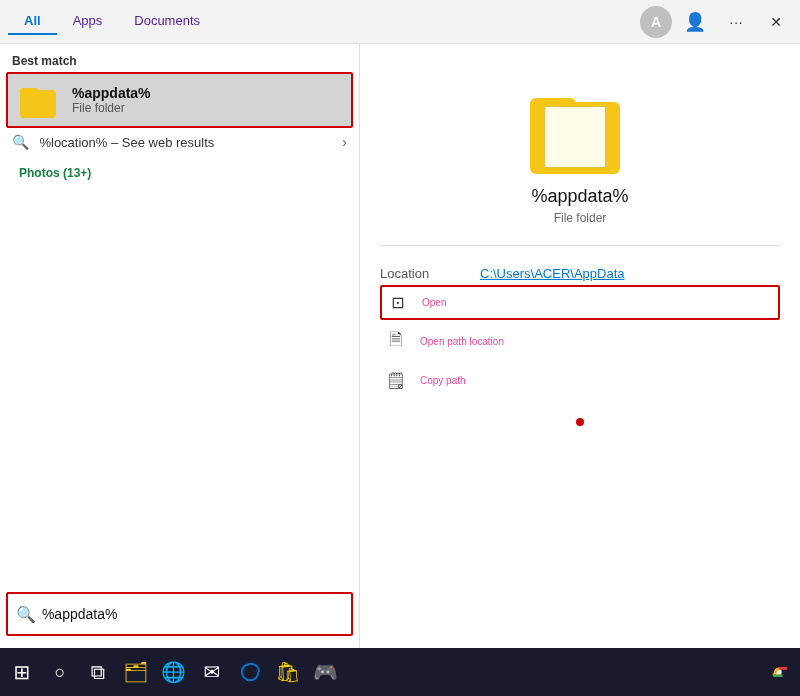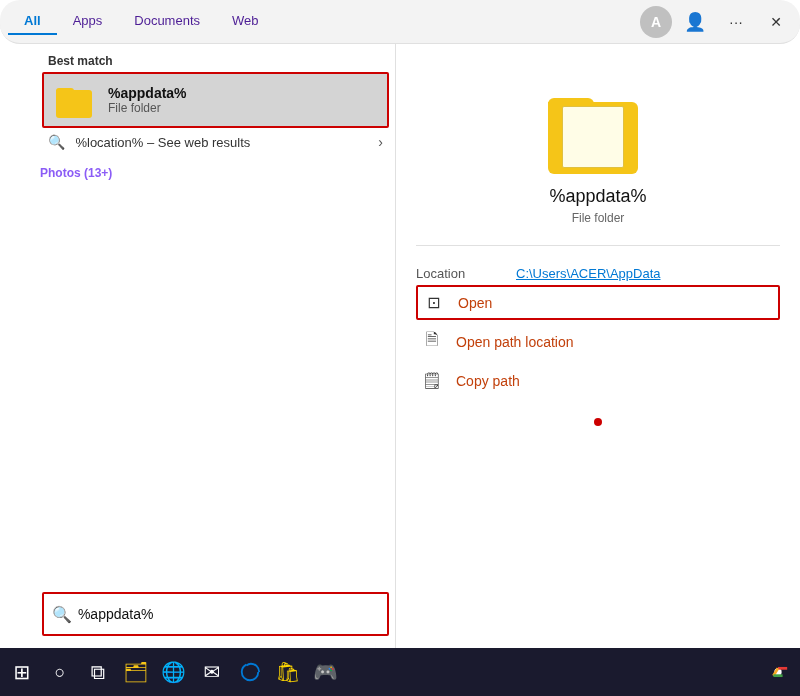--- a/index.html
+++ b/index.html
@@ -22,21 +22,20 @@
     }
 
     
     .top-nav {
       display: flex;
       align-items: center;
       background: #f3f3f3;
       height: 44px;
       padding: 8px 8px;
       border-bottom: 1px solid #e0e0e0;
-      border-radius: 20px;
     }
 
     .nav-tabs {
       display: flex;
       align-items: stretch;
       height: 100%;
       flex: 1;
     }
 
     .nav-tab {
@@ -95,21 +94,20 @@
       overflow: hidden;
     }
 
     
     .left-panel {
       width: 360px;
       display: flex;
       flex-direction: column;
       border-right: 1px solid #e0e0e0;
       background: #fff;
-      margin-left: 36px;
     }
 
     .section-label {
       font-size: 12px;
       font-weight: 600;
       color: #333;
       padding: 10px 12px 4px 12px;
     }
 
     .best-match-item {
@@ -191,22 +189,22 @@
     }
 
     .web-arrow {
       font-size: 14px;
       color: #555;
     }
 
     .photos-label {
       font-size: 12px;
       font-weight: 600;
-      color: #8b5cf6;
-      padding: 10px 12px 4px 4px;
+      color: #15803d;
+      padding: 10px 12px 4px 19px;
     }
 
     
     .search-bar {
       height: 44px;
       display: flex;
       align-items: center;
       background: #fff;
       border-top: 1px solid #e0e0e0;
       padding: 0 8px;
@@ -338,22 +336,22 @@
     }
 
     .action-icon {
       font-size: 18px;
       color: #333;
       width: 24px;
       text-align: center;
     }
 
     .action-text {
-      font-size: 14px;
-      color: #c2410c;
+      font-size: 10px;
+      color: #ec4899;
     }
 
     .red-dot {
       width: 8px;
       height: 8px;
       background: #c00;
       border-radius: 50%;
       margin: 20px auto;
     }
 
@@ -407,23 +405,20 @@
   <div class="top-nav">
     <div class="nav-tabs">
       <div class="nav-tab active">
         <span>All</span>
       </div>
       <div class="nav-tab">
         <span>Apps</span>
       </div>
       <div class="nav-tab">
         <span>Documents</span>
-      </div>
-      <div class="nav-tab">
-        <span>Web</span>
       </div>
     </div>
     <div class="nav-right">
       <div class="avatar-circle">
         <span>A</span>
       </div>
       <div class="nav-icon-btn" style="font-size:18px;">👤</div>
       <div class="nav-icon-btn">···</div>
       <div class="nav-icon-btn">✕</div>
     </div>

